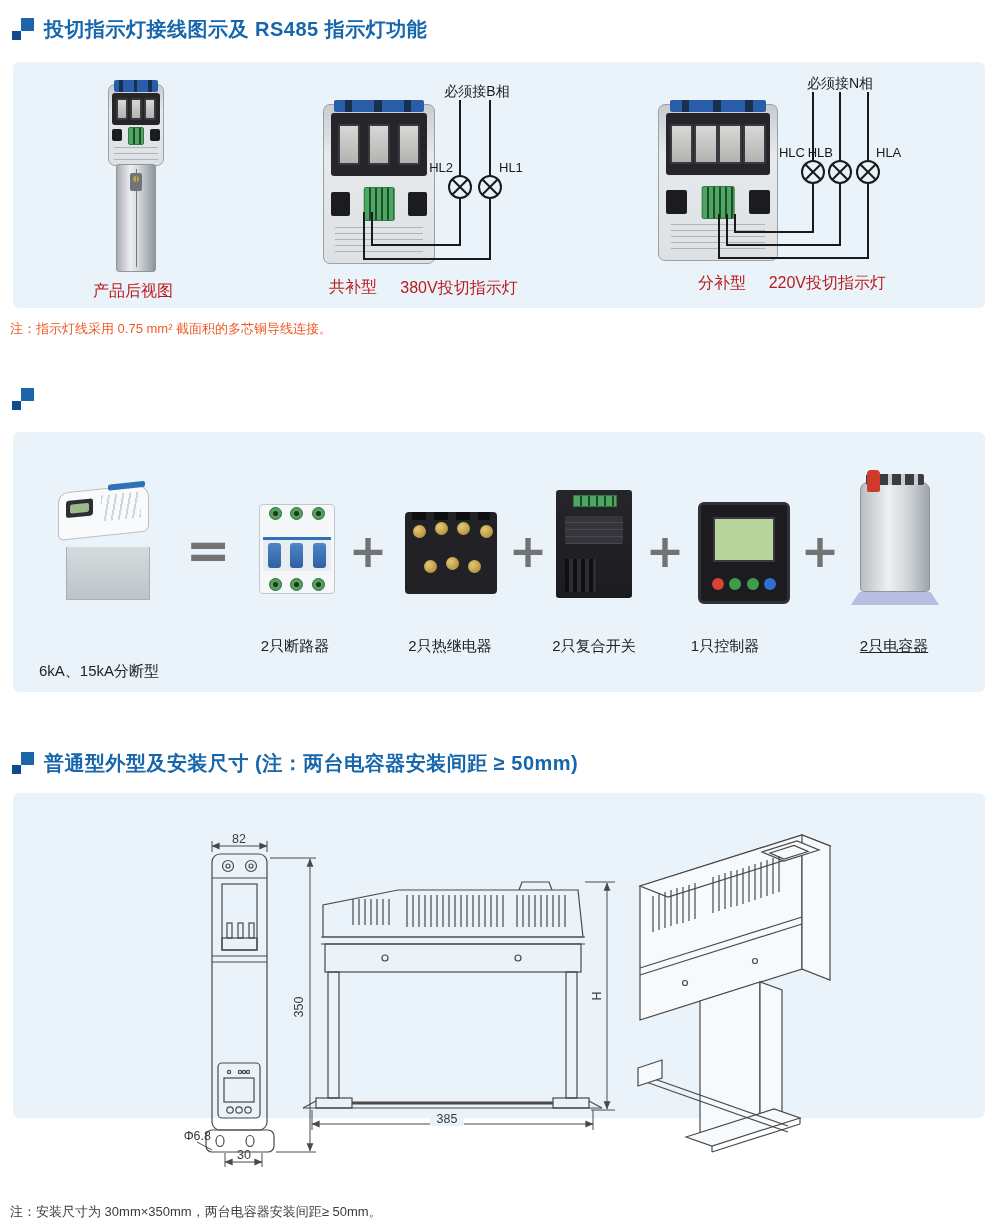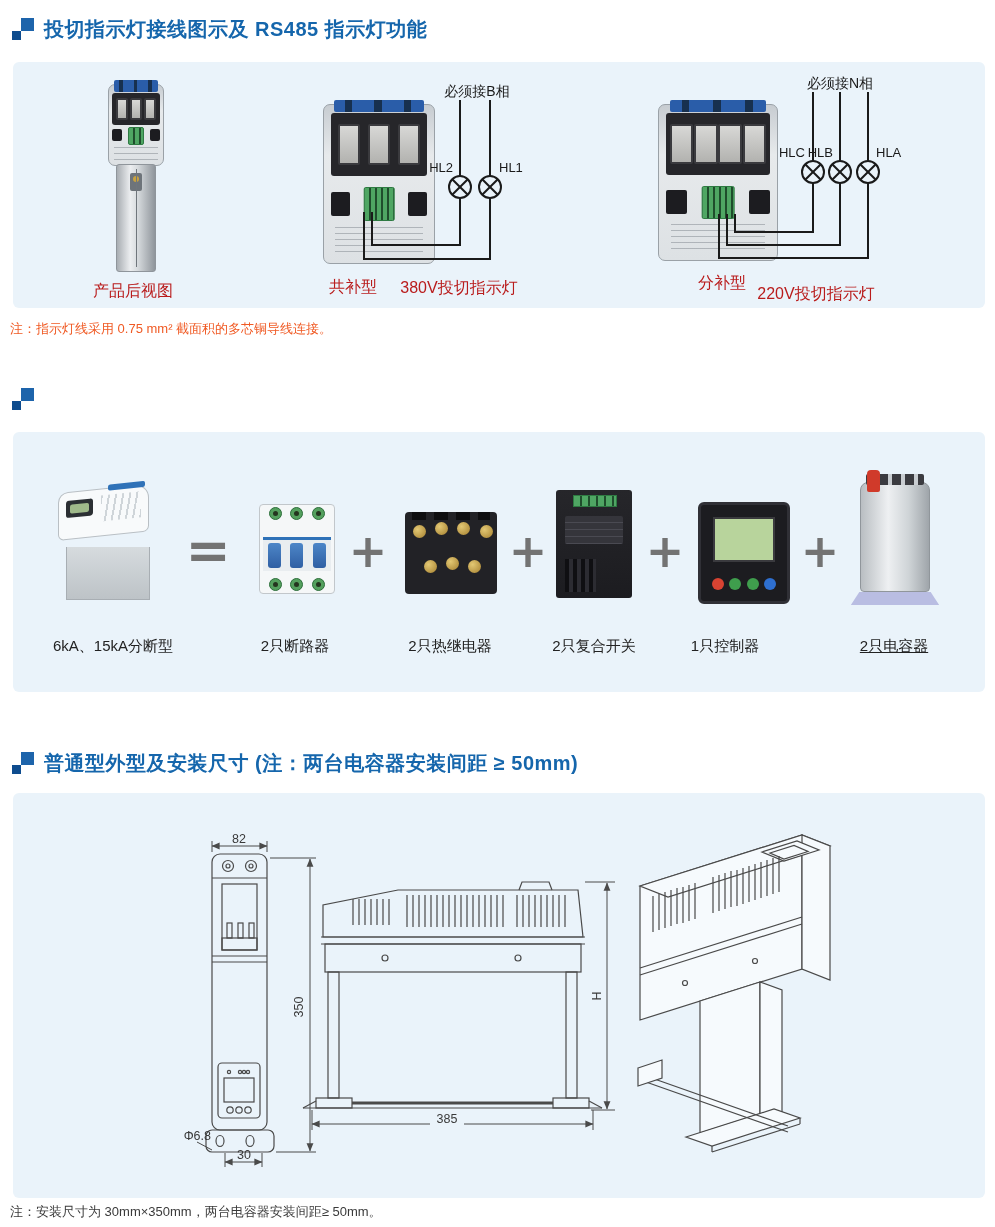--- a/index.html
+++ b/index.html
@@ -8,21 +8,21 @@
   
   .sec-header{position:absolute;left:12px;display:flex;align-items:center;gap:10px;}
   .sq-icon{position:relative;width:22px;height:23px;flex:0 0 22px;}
   .sq-icon .sq-b{position:absolute;top:0;right:0;width:13px;height:13px;background:#1d64ab;}
   .sq-icon .sq-a{position:absolute;bottom:1px;left:0;width:9px;height:9px;background:#0e4c8e;}
   .sec-title{font-size:20px;font-weight:bold;color:#1566ac;letter-spacing:.5px;white-space:nowrap;}
   
   .panel{position:absolute;left:13px;width:972px;background:#eaf3fa;border-radius:6px;}
   .panel1{top:62px;height:246px;}
   .panel2{top:432px;height:260px;}
-  .panel3{top:793px;height:405px;}
+  .panel3{top:793px;height:325px;}
   .note{position:absolute;left:10px;font-size:13px;}
   .note1{top:320px;color:#f05a24;}
   .note3{top:1203px;color:#3a3a3a;}
   
   .dev-head{position:absolute;background:linear-gradient(180deg,#c7ccd1,#e7eaec 32%,#dde1e4);
             border:1px solid #9aa1a7;border-radius:7px;}
   .dh-blue{position:absolute;top:-5px;left:9%;width:82%;height:12px;background:#2a5da9;border-radius:2px;
            background-image:linear-gradient(90deg,transparent 0 12%,#17304f 12% 20%,transparent 20% 45%,#17304f 45% 53%,transparent 53% 78%,#17304f 78% 86%,transparent 86%);}
   .dh-dark{position:absolute;top:8px;left:6%;width:88%;height:40%;background:#26262a;border-radius:3px;
            display:flex;align-items:center;justify-content:space-around;padding:0 3px;box-sizing:border-box;}
@@ -157,21 +157,21 @@
           <div class="dh-term"></div>
           <div class="dh-term"></div>
           <div class="dh-term"></div>
         </div>
       <div class="dh-rj l"></div>
       <div class="dh-rj r"></div>
       <div class="dh-green"></div>
       <div class="dh-lines"></div>
     </div>
     <div class="p1label" style="left:669px;top:211px;width:80px;">分补型</div>
-    <div class="p1label" style="left:733px;top:222px;width:140px;">220V投切指示灯</div>
+    <div class="p1label" style="left:733px;top:211px;width:140px;text-align:right;">220V投切指示灯</div>
     <div class="wire-note" style="left:787px;top:13px;width:80px;">必须接N相</div>
 
     <svg class="p1svg" width="972" height="246" viewBox="0 0 972 246">
       <g stroke="#1a1a1a" stroke-width="2" fill="none">
         <line x1="447" y1="38" x2="447" y2="114"></line>
         <line x1="477" y1="38" x2="477" y2="114"></line>
         <polyline points="447,136 447,183 359,183 359,150"></polyline>
         <polyline points="477,136 477,197 351,197 351,150"></polyline>
       </g>
       <g stroke="#1a1a1a" stroke-width="2" fill="#eaf3fa">
@@ -222,21 +222,21 @@
   <div class="panel panel2">
 
     <div class="p2item prod" style="left:45px;top:55px;width:108px;height:115px;">
       <div class="ph">
         <div class="lcd"></div>
         <div class="vents"></div>
         <div class="blue"></div>
       </div>
       <div class="pb"></div>
     </div>
-    <div class="p2label" style="left:25px;width:150px;">6kA、15kA分断型</div>
+    <div class="p2label" style="left:11px;width:150px;margin-top:25px;">6kA、15kA分断型</div>
 
     <div class="op equals" style="left:170px;">=</div>
 
     <div class="p2item brk" style="left:246px;top:72px;width:74px;height:88px;">
       <div class="brk-row t">
           <span class="scr"></span>
           <span class="scr"></span>
           <span class="scr"></span>
         </div>
       <div class="brk-mid">

